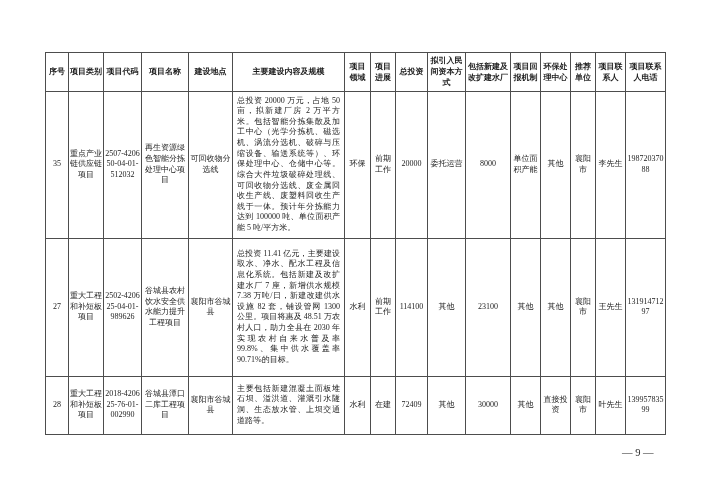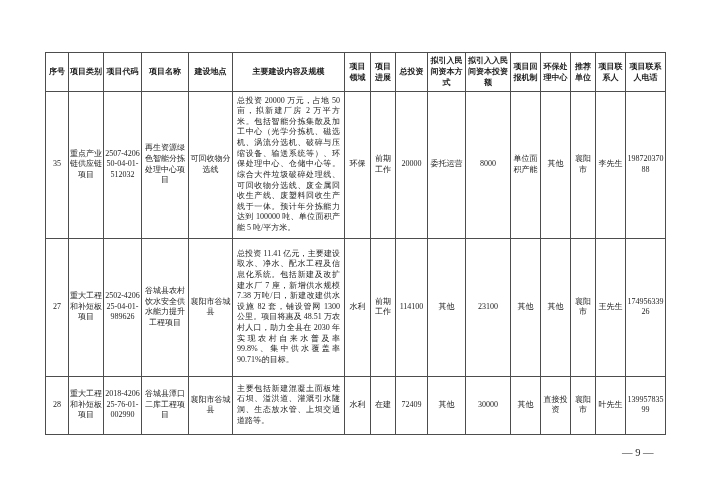--- a/index.html
+++ b/index.html
@@ -62,21 +62,21 @@
           <th>序号</th>
           <th>项目类别</th>
           <th>项目代码</th>
           <th>项目名称</th>
           <th>建设地点</th>
           <th>主要建设内容及规模</th>
           <th>项目领域</th>
           <th>项目进展</th>
           <th>总投资</th>
           <th>拟引入民间资本方式</th>
-          <th>拟引入入民间资本投资额</th>
+          <th>包括新建及改扩建水厂</th>
           <th>项目回报机制</th>
           <th>环保处理中心</th>
           <th>推荐单位</th>
           <th>项目联系人</th>
           <th>项目联系人电话</th>
         </tr>
     </thead>
     <tbody>
         <tr>
           <td class="c-seq">35</td>
@@ -105,21 +105,21 @@
           <td class="c-content">总投资 11.41 亿元，主要建设取水、净水、配水工程及信息化系统。包括新建及改扩建水厂 7 座，新增供水规模 7.38 万吨/日，新建改建供水设施 82 套，铺设管网 1300 公里。项目将惠及 48.51 万农村人口，助力全县在 2030 年实现农村自来水普及率 99.8%、集中供水覆盖率 90.71%的目标。</td>
           <td class="c-field">水利</td>
           <td class="c-progress">前期工作</td>
           <td class="c-total_investment">114100</td>
           <td class="c-capital_method">其他</td>
           <td class="c-capital_amount">23100</td>
           <td class="c-return_mechanism">其他</td>
           <td class="c-gov_support">其他</td>
           <td class="c-recommender">襄阳市</td>
           <td class="c-contact">王先生</td>
-          <td class="c-phone">17495633926</td>
+          <td class="c-phone">13191471297</td>
         </tr>
         <tr>
           <td class="c-seq">28</td>
           <td class="c-category">重大工程和补短板项目</td>
           <td class="c-code">2018-420625-76-01-002990</td>
           <td class="c-name">谷城县潭口二库工程项目</td>
           <td class="c-location">襄阳市谷城县</td>
           <td class="c-content">主要包括新建混凝土面板堆石坝、溢洪道、灌溉引水隧洞、生态放水管、上坝交通道路等。</td>
           <td class="c-field">水利</td>
           <td class="c-progress">在建</td>

